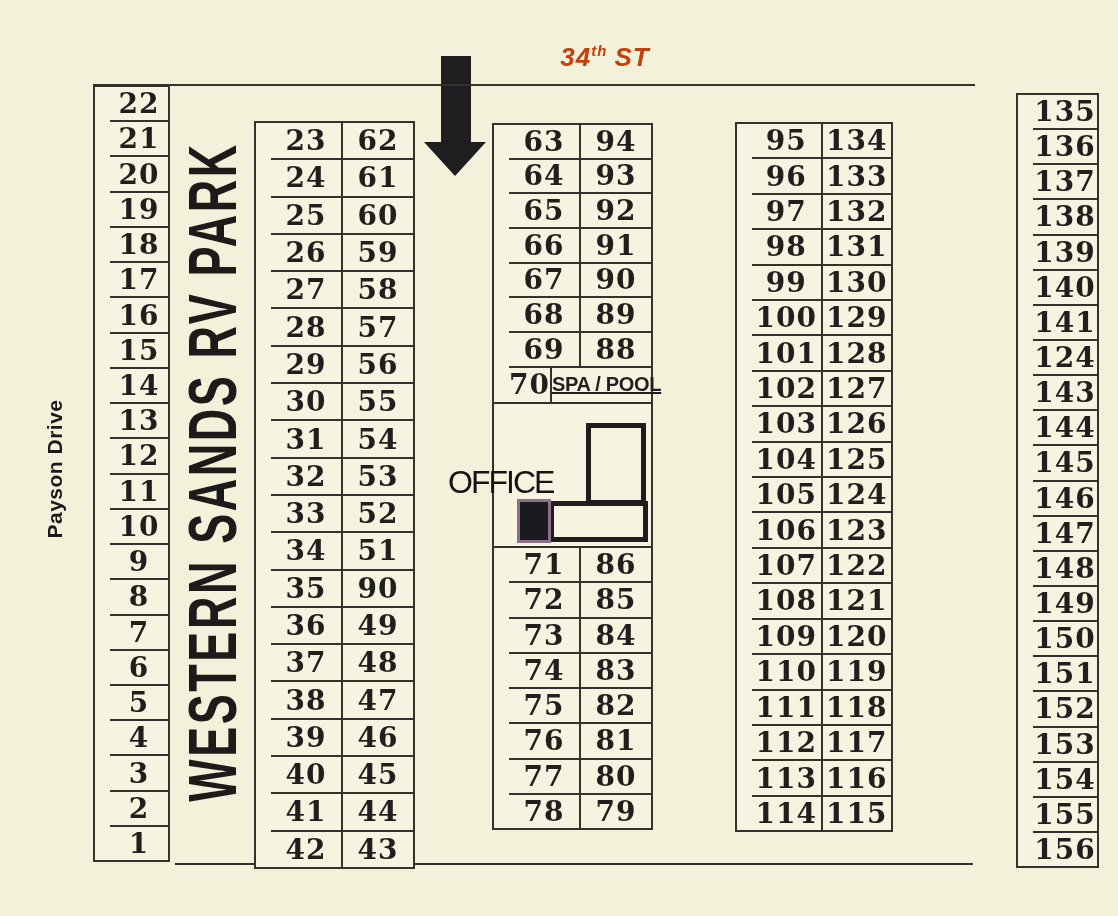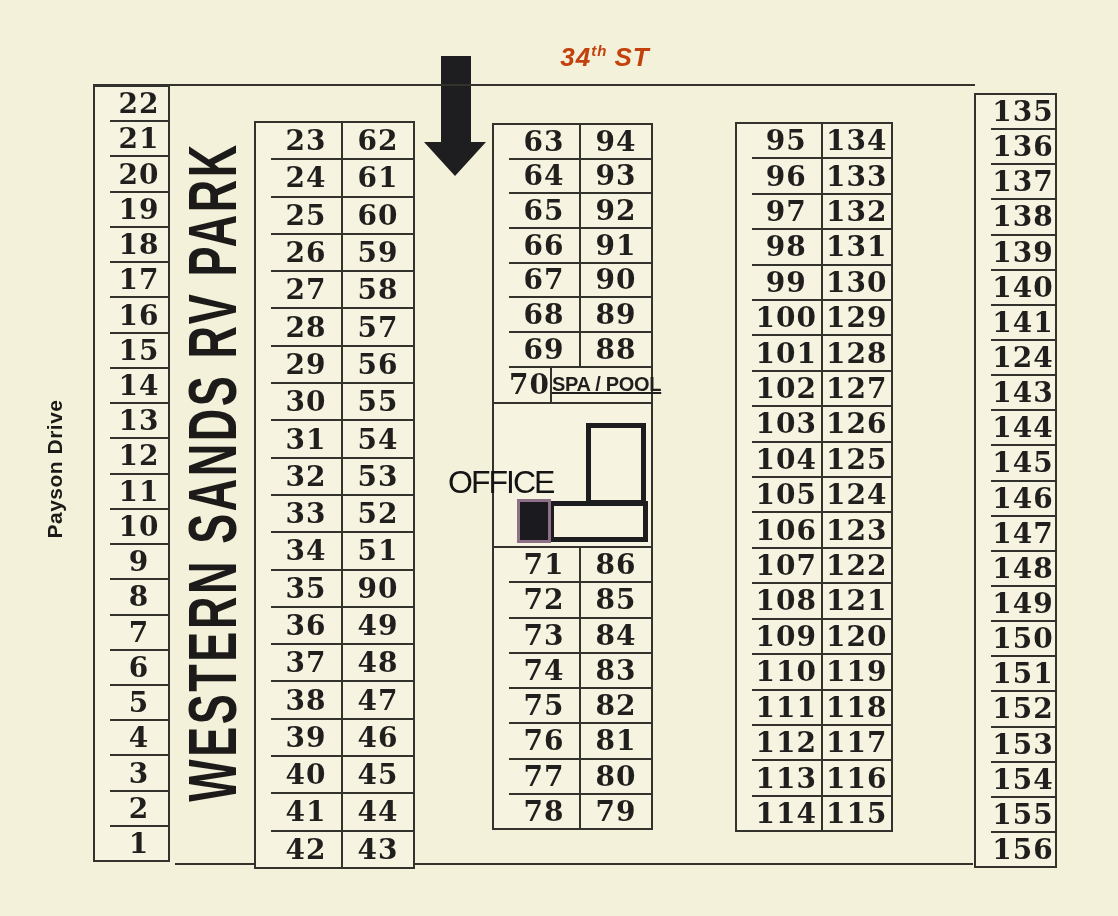--- a/index.html
+++ b/index.html
@@ -56,21 +56,21 @@
   .cell + .cell{border-left:2px solid var(--line);}
   .cell.spa{
     font-family:"Liberation Sans", sans-serif; font-size:20px; letter-spacing:-0.3px; white-space:nowrap;text-decoration:underline;
   }
 
   .col-left {left:93px;  top:85px;  width:77px;  height:777px;}
   .col-2    {left:254px; top:121px; width:161px; height:748px;}
   .col-3top {left:492px; top:123px; width:161px; height:281px;}
   .col-3bot {left:492px; top:546px; width:161px; height:284px;}
   .col-4    {left:735px; top:122px; width:158px; height:710px;}
-  .col-right{left:974px; top:93px;  width:83px;  height:775px;}
+  .col-right{left:1016px; top:93px;  width:83px;  height:775px;}
 
   
   .office-box{
     position:absolute; left:492px; top:402px; width:161px; height:146px;
     border:2px solid var(--line); box-sizing:border-box; background:var(--cell-bg);
   }
   .office-label{
     position:absolute; left:-46px; top:62px; font-weight:normal; font-size:32px;
     letter-spacing:-2px; color:#141414; white-space:nowrap; line-height:1;
   }

